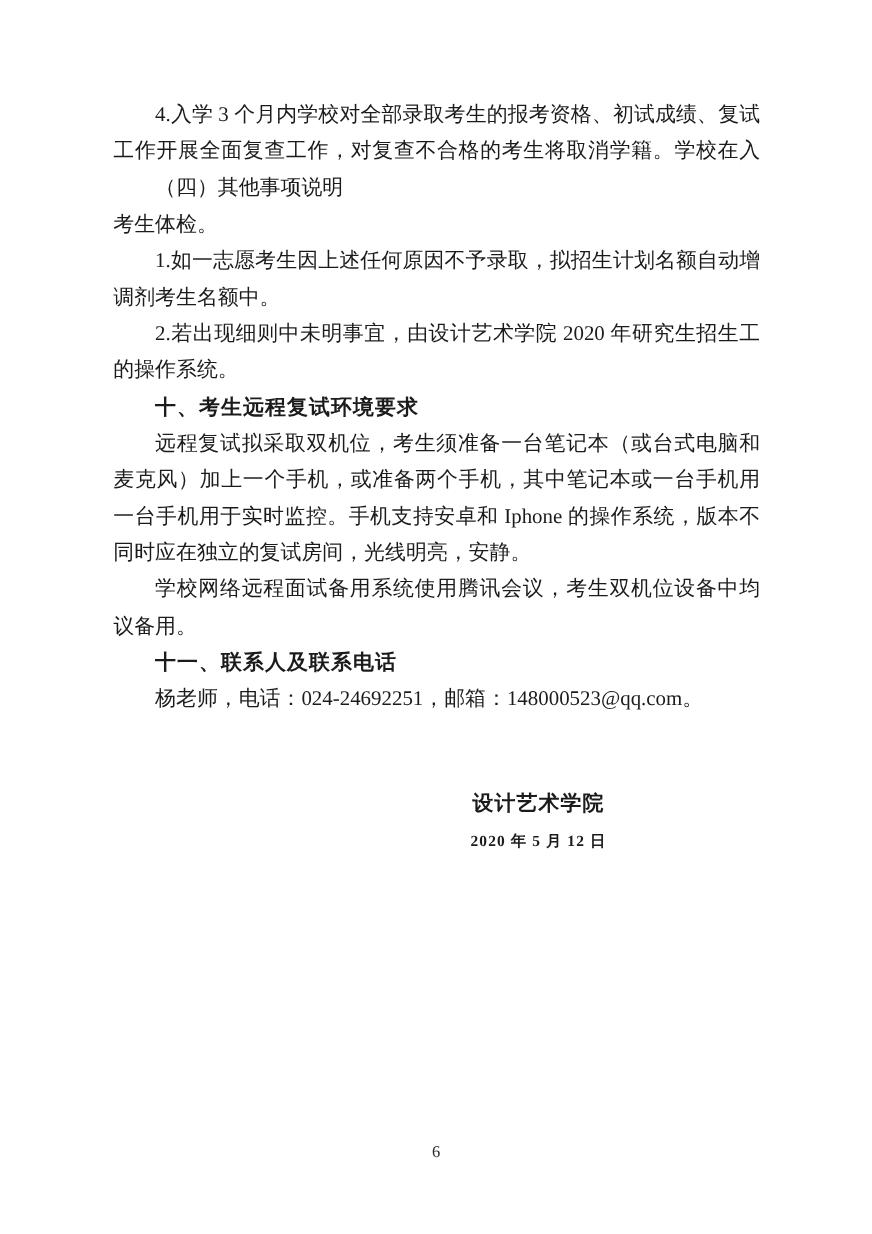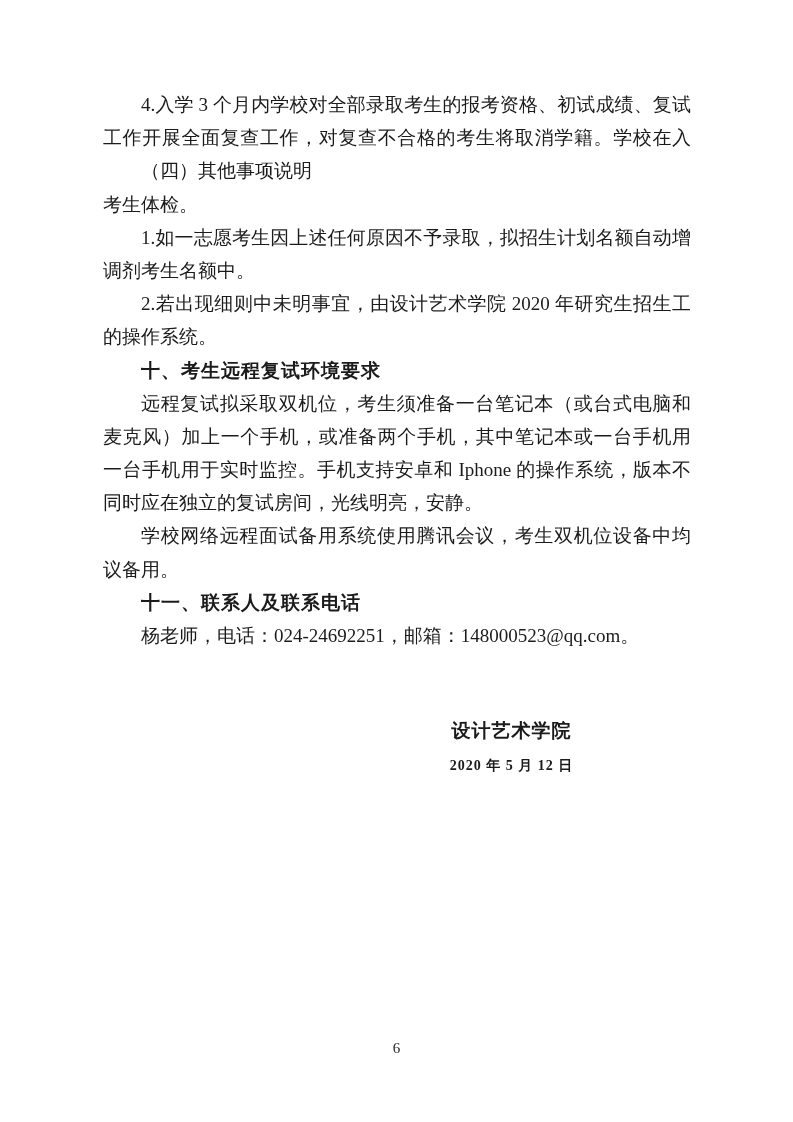--- a/index.html
+++ b/index.html
@@ -36,21 +36,21 @@
     text-align: justify;
     text-align-last: justify;
   }
   .hei {
     font-family: "Liberation Sans", "DejaVu Sans", sans-serif;
     font-weight: 700;
     letter-spacing: 1px;
   }
   .signature {
     position: absolute;
-    left: 434px;
+    left: 412px;
     top: 714px;
     width: 155px;
     text-align: center;
   }
   .sig-org {
     font-family: "Liberation Sans", "DejaVu Sans", sans-serif;
     font-weight: 700;
     font-size: 19px;
     line-height: 34px;
     letter-spacing: 1px;

